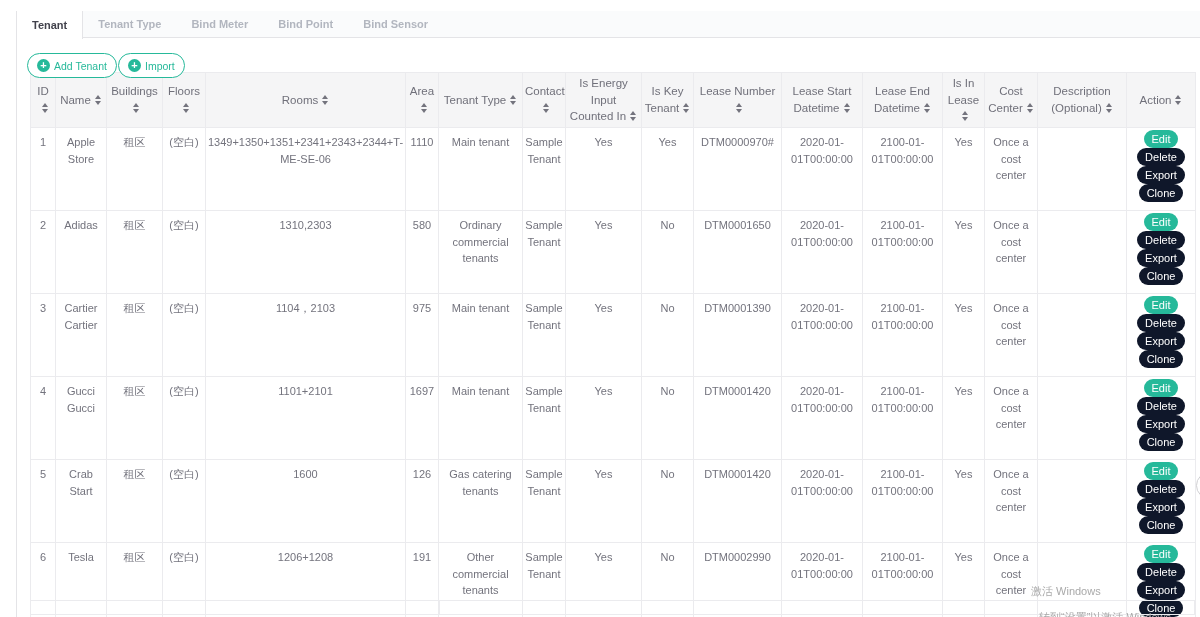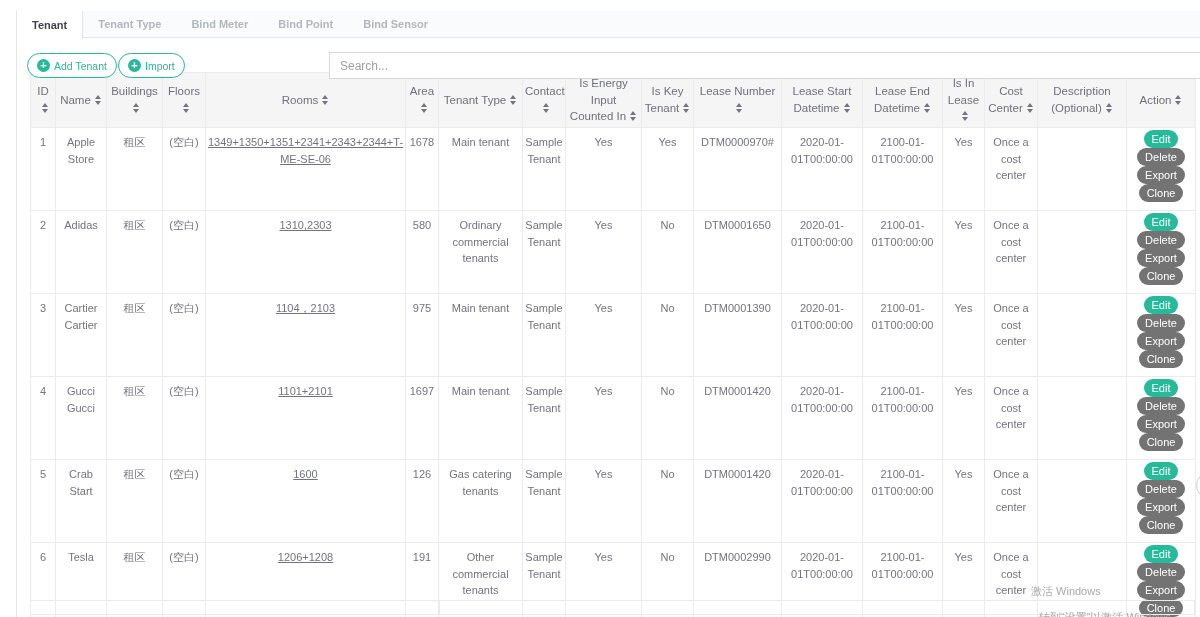--- a/index.html
+++ b/index.html
@@ -30,39 +30,39 @@
   .search::placeholder { color:#a0a0a0; }
 
   table { position:absolute; left:21px; top:72px; width:1165px; border-collapse:collapse;
           table-layout:fixed; z-index:2; }
   th, td { border:1px solid #ebebee; text-align:center; }
   th { background:#f5f5f6; height:55px; vertical-align:middle; font-size:11.5px;
        font-weight:normal; color:#70707a; line-height:1.45; padding:2px; }
   td { height:76px; vertical-align:top; font-size:11px; color:#73737d; line-height:1.5;
        padding:6px 2px; background:#fff; }
   tbody tr:last-child td { height:74px; }
-  td.c-rooms { overflow-wrap:break-word; padding:6px 1px;text-decoration:underline; }
+  td.c-rooms { overflow-wrap:break-word; padding:6px 1px; }
   td.c-action { padding:2px 2px 8px; }
 
   col.w-id{width:25px} col.w-name{width:51px} col.w-buildings{width:56px} col.w-floors{width:43px}
   col.w-rooms{width:200px} col.w-area{width:33px} col.w-tenant_type{width:84px} col.w-contact{width:43px}
   col.w-is_energy_input_counted_in{width:76px} col.w-is_key_tenant{width:52px} col.w-lease_number{width:88px}
   col.w-lease_start_datetime{width:81px} col.w-lease_end_datetime{width:80px} col.w-is_in_lease{width:42px}
   col.w-cost_center{width:53px} col.w-description{width:89px} col.w-action{width:69px}
 
   .sort { display:inline-block; width:7px; height:10px; position:relative; margin-left:4px; vertical-align:-1px; }
   .sort::before { content:""; position:absolute; top:0; left:0; border-left:3.5px solid transparent;
                   border-right:3.5px solid transparent; border-bottom:4px solid #73737d; }
   .sort::after { content:""; position:absolute; bottom:0; left:0; border-left:3.5px solid transparent;
                  border-right:3.5px solid transparent; border-top:4px solid #73737d; }
 
   .pill { display:block; margin:0 auto; width:max-content; padding:2px 8px; border-radius:10px;
           color:#fff; font-size:11px; line-height:14px; border:none; cursor:pointer; font-family:inherit; }
   .pill.green { background:#26b99a; }
-  .pill.red { background:#737373; }
+  .pill.red { background:#0f172a; }
 
   .tfooter { position:absolute; left:21px; top:600px; width:1165px; height:15px;
              border:1px solid #ebebee; z-index:2; }
   .tfooter .divider { position:absolute; left:408px; top:0; width:1px; height:100%; background:#ebebee; }
 
   .side-toggle { position:absolute; right:-14px; top:472px; width:27px; height:27px;
                  border-radius:50%; border:1px solid #cfcfd2; background:#fff; z-index:5; }
 
   .watermark { position:absolute; left:1022px; top:584px; color:#a9a9a9; z-index:6; }
   .watermark .l1 { font-size:11px; }
@@ -82,21 +82,20 @@
     </div>
 
   <button class="tbtn" id="btn-add">
     <span class="plus-icon">+</span>
     <span>Add Tenant</span>
   </button>
   <button class="tbtn" id="btn-import">
     <span class="plus-icon">+</span>
     <span>Import</span>
   </button>
-  <input class="search" type="text" placeholder="Search..." style="">
 
   <table>
     <colgroup id="cols">
         <col class="w-id">
         <col class="w-name">
         <col class="w-buildings">
         <col class="w-floors">
         <col class="w-rooms">
         <col class="w-area">
         <col class="w-tenant_type">
@@ -132,21 +131,21 @@
           <th><span>Action</span><span class="sort"></span></th>
         </tr>
       </thead>
     <tbody id="tbody">
         <tr>
           <td class="c-id">1</td>
           <td class="c-name">Apple Store</td>
           <td class="c-buildings">租区</td>
           <td class="c-floors">(空白)</td>
           <td class="c-rooms">1349+1350+1351+2341+2343+2344+T-ME-SE-06</td>
-          <td class="c-area">1678</td>
+          <td class="c-area">1110</td>
           <td class="c-tenant_type">Main tenant</td>
           <td class="c-contact">Sample Tenant</td>
           <td class="c-is_energy_input_counted_in">Yes</td>
           <td class="c-is_key_tenant">Yes</td>
           <td class="c-lease_number">DTM0000970#</td>
           <td class="c-lease_start_datetime">2020-01-01T00:00:00</td>
           <td class="c-lease_end_datetime">2100-01-01T00:00:00</td>
           <td class="c-is_in_lease">Yes</td>
           <td class="c-cost_center">Once a cost center</td>
           <td class="c-description"></td>

